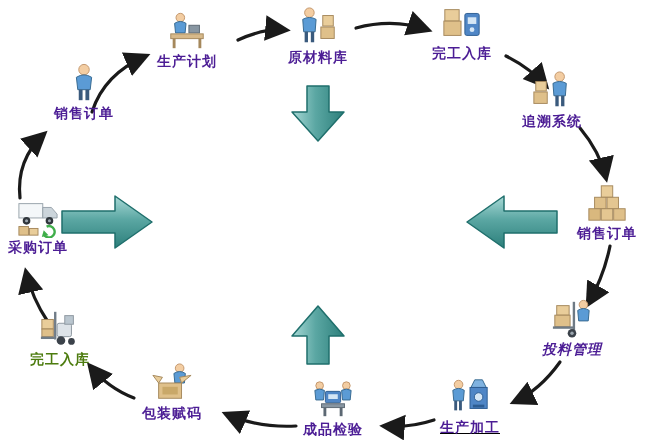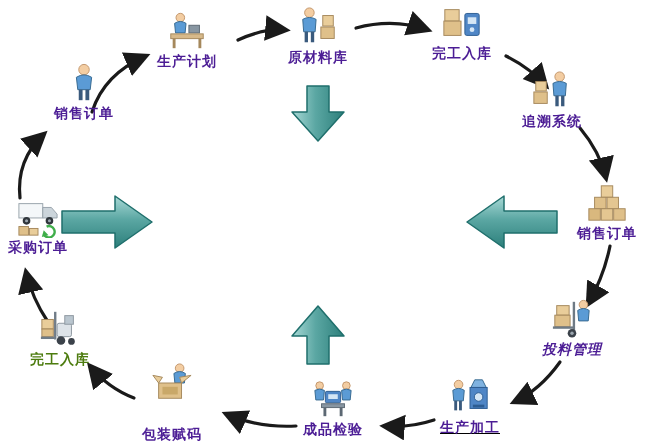--- a/index.html
+++ b/index.html
@@ -177,21 +177,21 @@
             <circle cx="36" cy="8" r="4" fill="#f3cda2" stroke="#c2956a"></circle>
             <path d="M31 13 Q36 10 41 13 L40 23 H32 Z" fill="#5b9bd5" stroke="#35688f"></path>
             <rect x="14" y="14" width="16" height="12" rx="1.5" fill="#4f86c6" stroke="#2d5d92"></rect>
             <rect x="17" y="17" width="10" height="5" fill="#d5e6f5"></rect>
             <rect x="10" y="27" width="24" height="4" fill="#8896a2" stroke="#5c6873"></rect>
             <rect x="12" y="31" width="3" height="9" fill="#5c6873"></rect>
             <rect x="29" y="31" width="3" height="9" fill="#5c6873"></rect>
           </svg></div>
         <div class="label">成品检验</div>
       </div>
-      <div class="node" style="left: 172px; top: 362px; gap: 21px;">
+      <div class="node" style="left: 172px; top: 362px;">
         <div class="icon"><svg viewBox="0 0 44 44">
             <circle cx="30" cy="6.5" r="4.5" fill="#f3cda2" stroke="#c2956a"></circle>
             <path d="M24 12 Q30 8 36 12 L35 22 H25 Z" fill="#5b9bd5" stroke="#35688f"></path>
             <rect x="8" y="22" width="24" height="16" fill="#dfc08a" stroke="#a5885c"></rect>
             <polygon points="8,22 2,14 12,16" fill="#e9cd9a" stroke="#a5885c"></polygon>
             <polygon points="32,22 42,14 30,16" fill="#e9cd9a" stroke="#a5885c"></polygon>
             <rect x="12" y="26" width="16" height="8" fill="#c9a869"></rect>
           </svg></div>
         <div class="label">包装赋码</div>
       </div>

